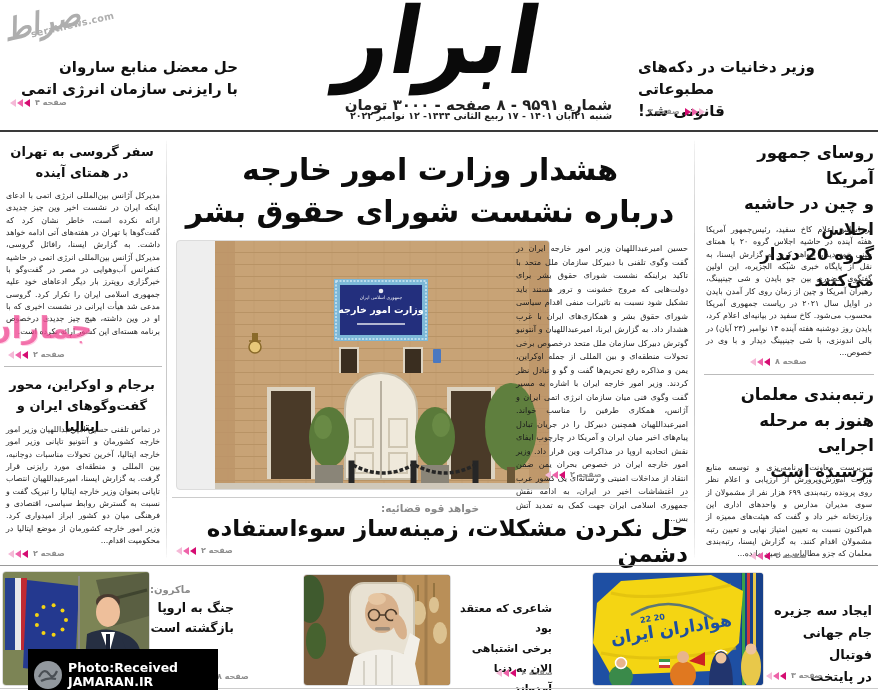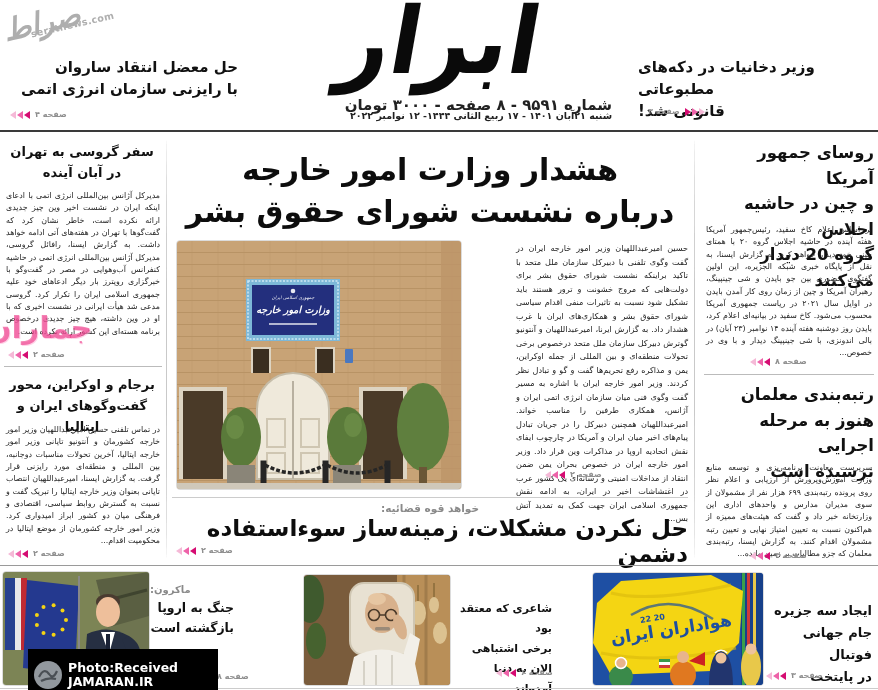--- a/index.html
+++ b/index.html
@@ -66,42 +66,42 @@
 
 <div class="abs serat">
   <span class="cal">صراط</span>
   <span class="dom">seratnews.com</span>
 </div>
 
 <div class="abs masthead-title">ابرار</div>
 <div class="abs issue-line">شماره ۹۵۹۱ - ۸ صفحه - ۳۰۰۰ تومان</div>
 <div class="abs date-line">شنبه ۲۱آبان ۱۴۰۱ - ۱۷ ربیع الثانی ۱۴۴۴- ۱۲ نوامبر ۲۰۲۲</div>
 
-<div class="abs teaser-title pre" style="left:10px; top:56px; width:228px; text-align:right;">حل معضل انتقاد ساروان
+<div class="abs teaser-title pre" style="left:10px; top:56px; width:228px; text-align:right;">حل معضل منابع ساروان
 با رایزنی سازمان انرژی اتمی</div>
-<span class="marker" style="left:10px; top:110px;">
+<span class="marker" style="left:10px; top:98px;">
   <i class="ch l p1"></i>
     <i class="ch l p2"></i>
     <i class="ch l p3"></i>
   <b class="pg">صفحه ۴</b>
 </span>
 
 <div class="abs teaser-title pre" style="right:8px; top:56px; width:232px; text-align:left;">وزیر دخانیات در دکه‌های مطبوعاتی
 قانونی شد!</div>
 <span class="marker mr" style="left:648px; top:107px;">
   <b class="pg">صفحه ۳</b>
   <i class="ch r p3"></i>
     <i class="ch r p2"></i>
     <i class="ch r p1"></i>
 </span>
 
 <div class="hrule" style="top:130px;"></div>
 
 <div class="abs col-title sm pre" style="left:3px; top:141px; width:158px; text-align:center;">سفر گروسی به تهران
-در آبان آینده</div>
+در همتای آینده</div>
 <div class="abs body-txt" style="left:6px; top:190px; width:154px;">مدیرکل آژانس بین‌المللی انرژی اتمی با ادعای اینکه ایران در نشست اخیر وین چیز جدیدی ارائه نکرده است، خاطر نشان کرد که گفت‌گوها با تهران در هفته‌های آتی ادامه خواهد داشت. به گزارش ایسنا، رافائل گروسی، مدیرکل آژانس بین‌المللی انرژی اتمی در حاشیه کنفرانس آب‌وهوایی در مصر در گفت‌وگو با خبرگزاری رویترز بار دیگر ادعاهای خود علیه جمهوری اسلامی ایران را تکرار کرد. گروسی مدعی شد هیأت ایرانی در نشست اخیری که با او در وین داشته، هیچ چیز جدیدی درخصوص برنامه هسته‌ای این کشور ارائه نکرده است.</div>
 <div class="abs jamaran-wm">جماران</div>
 <span class="marker" style="left:8px; top:350px;">
   <i class="ch l p1"></i>
     <i class="ch l p2"></i>
     <i class="ch l p3"></i>
   <b class="pg">صفحه ۲</b>
 </span>
 <div class="subrule" style="left:4px; top:366px; width:158px;"></div>
 <div class="abs col-title sm pre" style="left:3px; top:374px; width:158px; text-align:center;">برجام و اوکراین، محور
@@ -112,21 +112,21 @@
     <i class="ch l p2"></i>
     <i class="ch l p3"></i>
   <b class="pg">صفحه ۲</b>
 </span>
 
 <div class="vrule" style="left:166px;"></div>
 
 <div class="abs main-head pre" style="left:174px; top:138px; width:512px;margin-top:11px;">هشدار وزارت امور خارجه
 درباره نشست شورای حقوق بشر</div>
 
-<div class="photo" style="left:176px; top:240px; width:286px; height:250px;font-style:italic;">
+<div class="photo" style="left:176px; top:240px; width:374px; height:250px;">
   <svg width="334" height="250" viewBox="0 0 334 250">
     <defs>
       <pattern id="brick" width="26" height="12" patternUnits="userSpaceOnUse">
         <rect width="26" height="12" fill="#c8a376"></rect>
         <line x1="0" y1="11.5" x2="26" y2="11.5" stroke="#b08b5e" stroke-width="1" opacity=".7"></line>
         <line x1="13" y1="0" x2="13" y2="11.5" stroke="#b08b5e" stroke-width=".7" opacity=".4"></line>
       </pattern>
     </defs>
     <rect x="0" y="0" width="334" height="250" fill="url(#brick)"></rect>
     <rect x="0" y="0" width="20" height="250" fill="#bd9569" opacity=".8"></rect>

